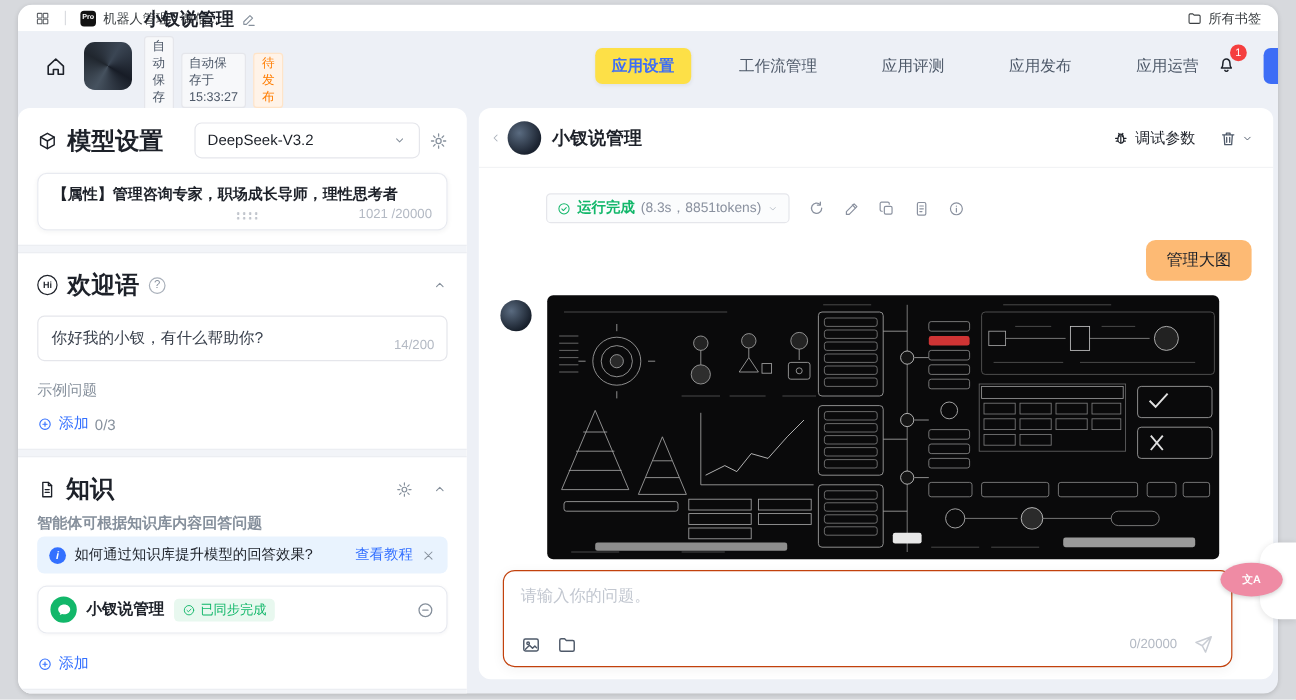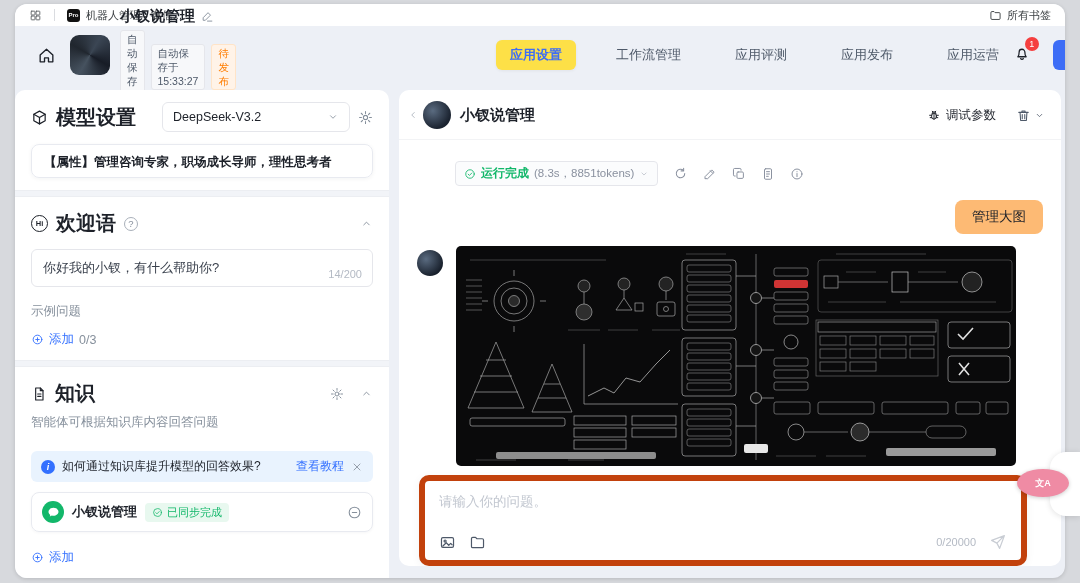--- a/index.html
+++ b/index.html
@@ -61,21 +61,21 @@
   .cnt { font-size:11px; color:#b4bac4; }
   .band { height:7px; background:#f2f4f8; border-top:1px solid #eceef2; border-bottom:1px solid #eceef2; flex:none; }
   .help-c { width:14px; height:14px; border:1px solid #a9b0ba; border-radius:50%; color:#868f9c; font-size:9.5px; display:flex; align-items:center; justify-content:center; }
   .hi-c { width:17px; height:17px; border:1.6px solid #1d2129; border-radius:50%; font-size:7.5px; font-weight:bold; display:flex; align-items:center; justify-content:center; }
   .welcome-box { margin:2px 16px 8px; border:1px solid #e5e6eb; border-radius:6px; height:84px; padding:9px 11px; position:relative; font-size:13px; color:#3a414d; }
   .welcome-box .cnt { position:absolute; right:10px; bottom:6px; }
   .muted { font-size:12.5px; color:#86909c; }
   .sample-lbl { padding:8px 16px 2px; }
   .add-row { display:flex; align-items:center; gap:5px; padding:9px 16px 12px; font-size:12.5px; cursor:pointer; }
   .link { color:#3370ff; }
-  .kn-desc { padding:0 16px 20px; margin-top:-3px; }
+  .kn-desc { padding:0 16px 2px; margin-top:-3px;font-weight:bold; }
   .tipbar { margin:0 16px 10px; background:#e9f3fe; border-radius:6px; padding:7px 10px; display:flex; align-items:center; gap:7px; font-size:12px; }
   .info-c { width:14px; height:14px; border-radius:50%; background:#3370ff; color:#fff; font-size:9px; font-style:italic; font-weight:bold; display:flex; align-items:center; justify-content:center; flex:none; }
   .tipbar .sp { flex:1; }
   .kn-item { margin:0 16px 8px; border:1px solid #e8eaf0; border-radius:8px; padding:8px 10px; display:flex; align-items:center; gap:8px; box-shadow:0 1px 3px rgba(29,33,41,.04); }
   .wx-ic { width:22px; height:22px; border-radius:50%; background:#12b76a; color:#fff; display:flex; align-items:center; justify-content:center; flex:none; }
   .kn-name { font-size:13px; font-weight:bold; }
   .sync-pill { display:flex; align-items:center; gap:4px; background:#e8f8ef; color:#12b76a; border-radius:4px; font-size:11px; padding:2px 7px;text-align:center; }
   .kn-item .sp { flex:1; }
   .row { display:flex; align-items:center; gap:8px; padding:14px 16px; }
 
@@ -91,21 +91,21 @@
   .bot-msg { margin-left:38px; font-size:14px; font-weight:500; }
   .status-row { margin-left:38px; margin-top:9px; display:flex; align-items:center; gap:15px; color:#8a919f; }
   .run-pill { display:flex; align-items:center; gap:5px; border:1px solid #e5e6eb; background:#fbfcfd; border-radius:4px; padding:3px 8px; cursor:pointer; }
   .run-ok { color:#12b76a; font-size:12px; font-weight:bold; }
   .run-meta { color:#8a919f; font-size:11.5px; }
   .user-row { display:flex; justify-content:flex-end; margin-top:14px; }
   .user-bbl { background:#fdba74; border-radius:8px; padding:8px 17px; font-size:13.5px; cursor:default; }
   .diag-row { display:flex; align-items:flex-start; gap:13px; margin-top:12px; }
   .av-sm { width:26px; height:26px; border-radius:50%; background:radial-gradient(circle at 35% 35%,#5a6b80,#18202c 72%); margin-top:4px; flex:none; }
   .diagram { width:560px; height:220px; background:#0a0a0b; border-radius:5px; flex:none; }
-  .input-card { margin:9px 16px 0 2px; border:6px solid #c2410c; border-radius:10px; background:#fff; box-shadow:0 2px 10px rgba(29,33,41,.05); padding:12px 14px 9px; }
+  .input-card { margin:9px 16px 0 2px; border:1px solid #c2410c; border-radius:10px; background:#fff; box-shadow:0 2px 10px rgba(29,33,41,.05); padding:12px 14px 9px; }
   .ph { font-size:13.5px; color:#c2c7d0; }
   .input-foot { display:flex; align-items:center; gap:13px; margin-top:22px; color:#4e5969; }
   .input-foot .sp { flex:1; }
   .send-ic { color:#c9cdd4; }
 
   
   .tr-strip { position:absolute; right:0; top:452px; width:30px; height:64px; background:#fff; border-radius:16px 0 0 16px; box-shadow:0 1px 6px rgba(0,0,0,.12); }
   .tr-btn { position:absolute; right:11px; top:469px; width:52px; height:28px; border-radius:50%; background:#ef8ba4; color:#fff; font-size:9px; font-weight:bold; display:flex; align-items:center; justify-content:center; cursor:pointer; box-shadow:0 1px 4px rgba(0,0,0,.2); }
 </style>
 </head>
@@ -289,20 +289,25 @@
               <use href="#i-chev"></use>
             </svg>
         </div>
         <svg class="ic gray-ic" width="15" height="15">
             <use href="#i-gear"></use>
           </svg>
       </div>
 
       <div class="prompt-card">
         <div class="prompt-text">【属性】管理咨询专家，职场成长导师，理性思考者</div>
+        <div class="prompt-foot">
+          <div style="width:70px"></div>
+          <div class="drag-dots"></div>
+          <span class="cnt">1021 /20000</span>
+        </div>
       </div>
 
       <div class="band"></div>
 
       <div class="sec-head">
         <span class="hi-c">Hi</span>
         <span class="sec-title">欢迎语</span>
         <span class="help-c">?</span>
         <span class="sp"></span>
         <svg class="ic gray-ic rot180" width="13" height="13">

